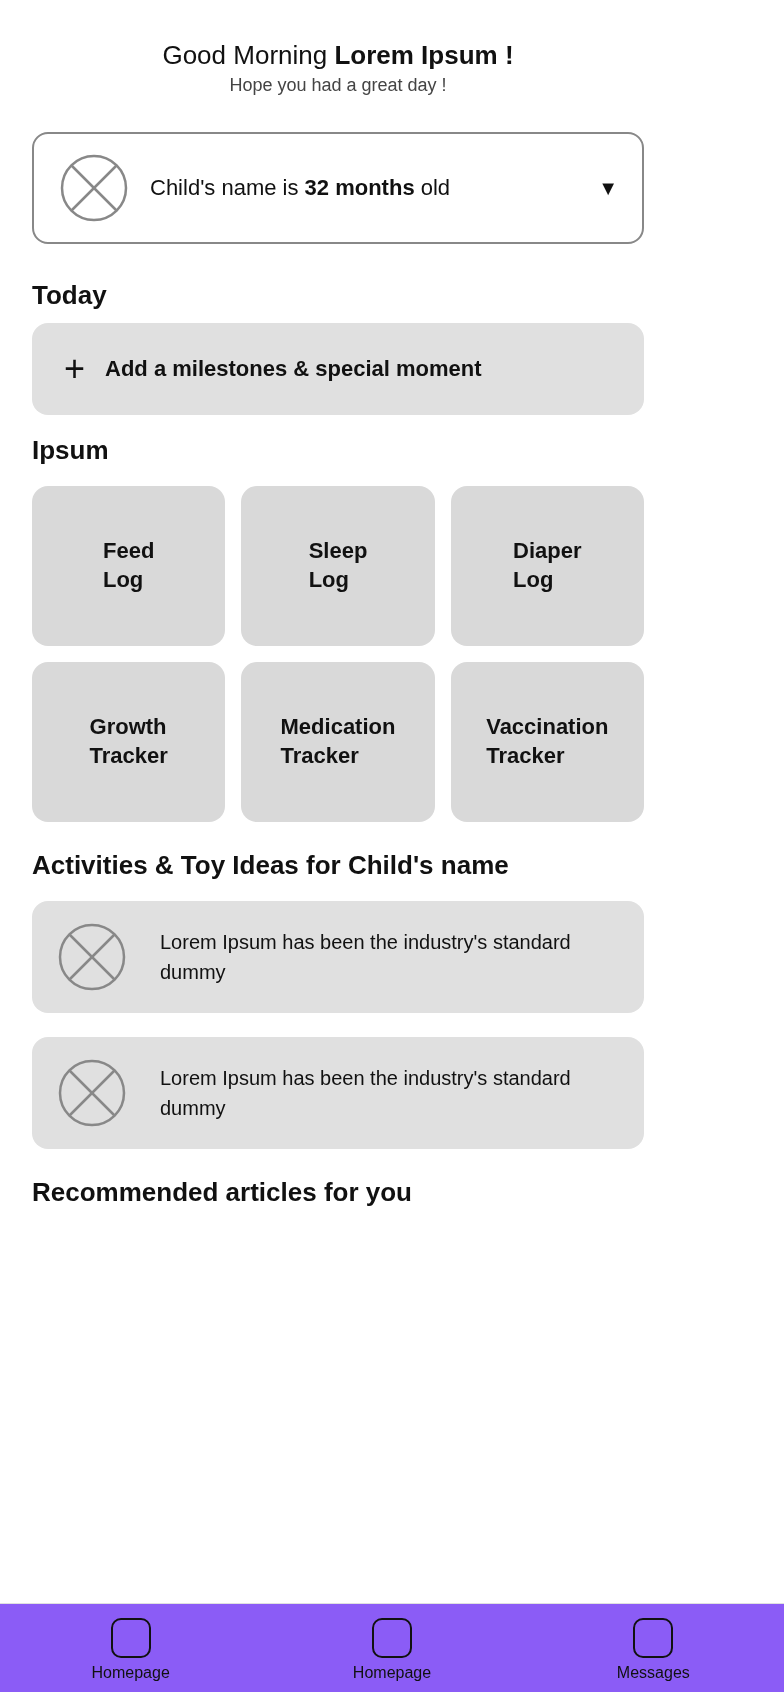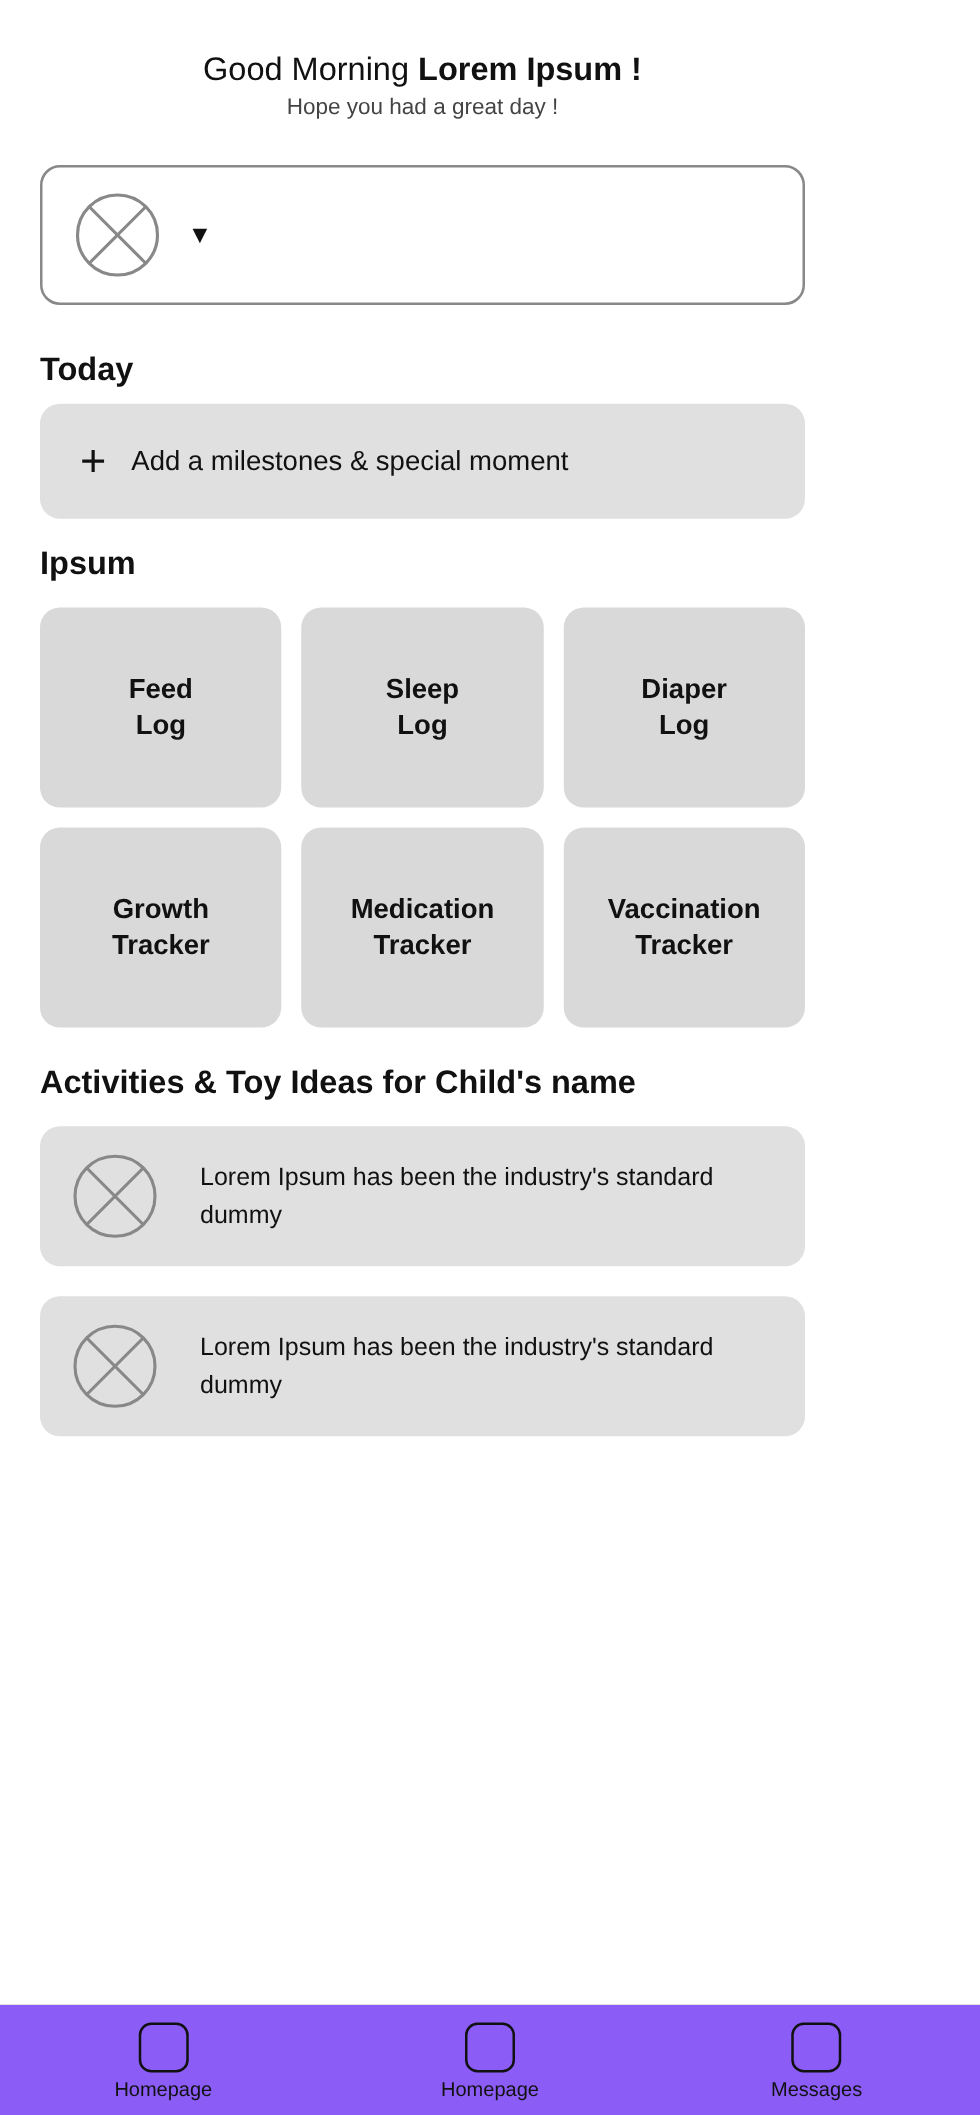--- a/index.html
+++ b/index.html
@@ -92,38 +92,38 @@
       cursor: pointer;
     }
     .plus-icon {
       font-size: 36px;
       font-weight: 300;
       color: #111;
       line-height: 1;
     }
     .add-milestone-text {
       font-size: 22px;
-      font-weight: 400;
+      font-weight: 700;
       color: #111;
     }
     
     .tools-grid {
       display: grid;
       grid-template-columns: repeat(3, 1fr);
       gap: 16px;
       margin: 8px 32px;
     }
     .tool-card {
       background: #d9d9d9;
       border-radius: 16px;
       padding: 40px 16px;
       display: flex;
       align-items: center;
       justify-content: center;
-      text-align: center;
+      text-align: left;
       cursor: pointer;
       min-height: 160px;
     }
     .tool-card-label {
       font-size: 22px;
       font-weight: 700;
       color: #111;
       line-height: 1.3;
     }
     
@@ -213,20 +213,23 @@
   </div>
 
   <div class="child-selector">
     <div class="child-icon circle-x">
       <svg width="72" height="72" viewBox="0 0 72 72" fill="none" xmlns="http://www.w3.org/2000/svg">
         <circle cx="36" cy="36" r="32" stroke="#888" stroke-width="2.5"></circle>
         <line x1="13" y1="13" x2="59" y2="59" stroke="#888" stroke-width="2.5"></line>
         <line x1="59" y1="13" x2="13" y2="59" stroke="#888" stroke-width="2.5"></line>
       </svg>
     </div>
+    <div class="child-info">
+      <span>Child's name is </span><strong>32 months</strong><span> old</span>
+    </div>
     <div class="chevron-down">▼</div>
   </div>
 
   <div class="section-label">Today</div>
   <button class="add-milestone-btn">
     <span class="plus-icon">+</span>
     <span class="add-milestone-text">Add a milestones &amp; special moment</span>
   </button>
 
   <div class="section-label">Ipsum</div>
@@ -266,20 +269,21 @@
     <div class="activity-img circle-x">
       <svg width="72" height="72" viewBox="0 0 72 72" fill="none" xmlns="http://www.w3.org/2000/svg">
         <circle cx="36" cy="36" r="32" stroke="#888" stroke-width="2.5"></circle>
         <line x1="13" y1="13" x2="59" y2="59" stroke="#888" stroke-width="2.5"></line>
         <line x1="59" y1="13" x2="13" y2="59" stroke="#888" stroke-width="2.5"></line>
       </svg>
     </div>
     <div class="activity-text">Lorem Ipsum has been the industry's standard dummy</div>
   </div>
 
+  <div class="section-label">Recommended articles for you</div>
 
   <nav class="bottom-nav">
     <div class="nav-item">
       <div class="nav-icon"></div>
       <span class="nav-label">Homepage</span>
     </div>
     <div class="nav-item">
       <div class="nav-icon"></div>
       <span class="nav-label">Homepage</span>
     </div>

